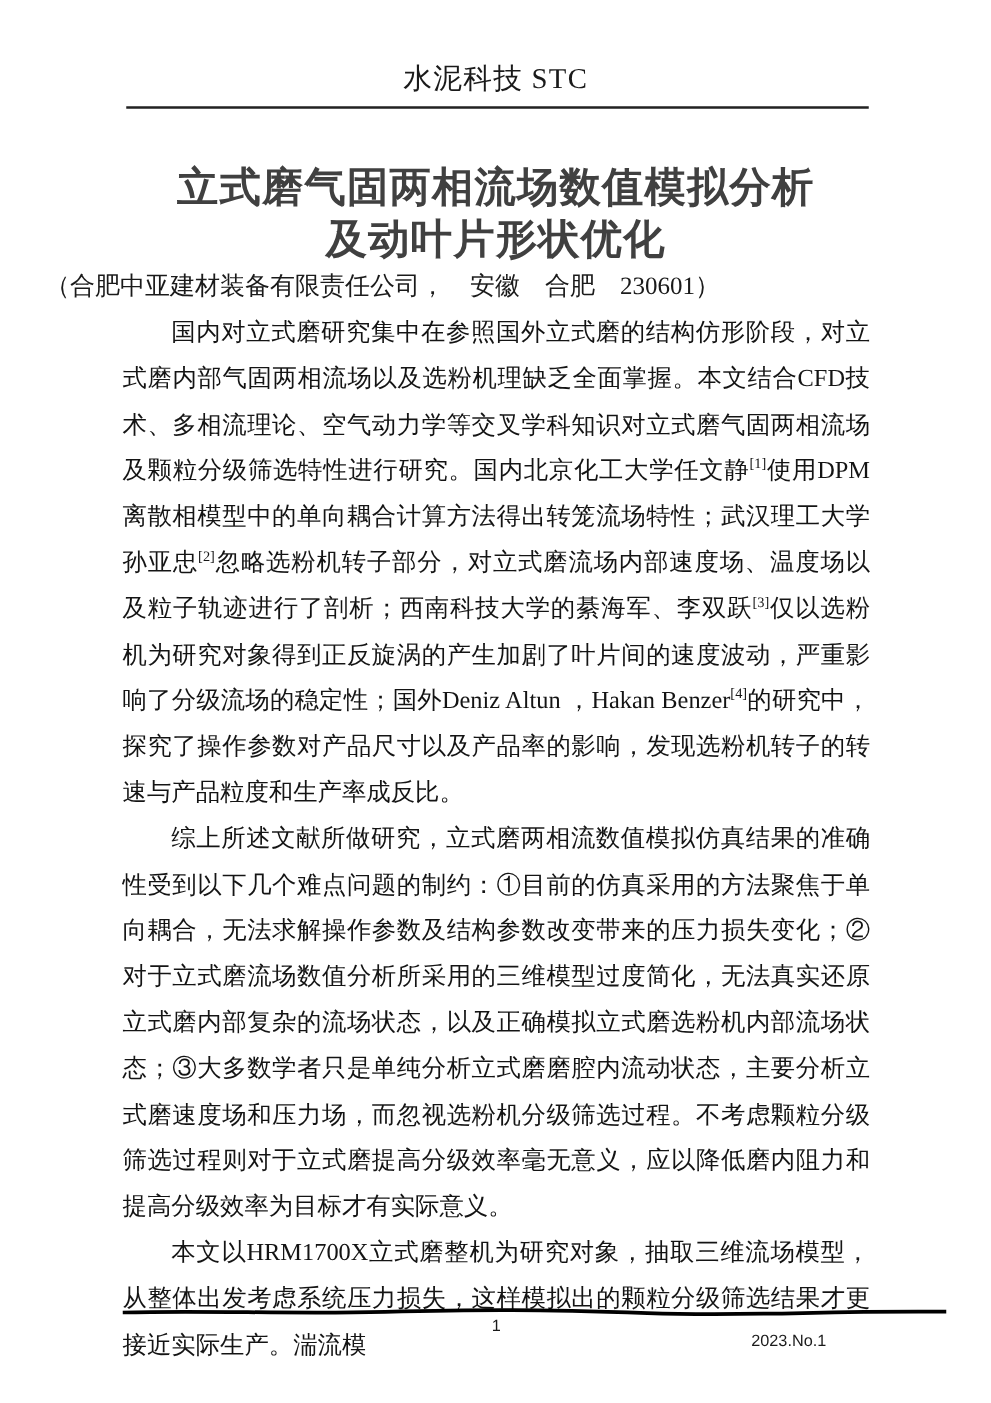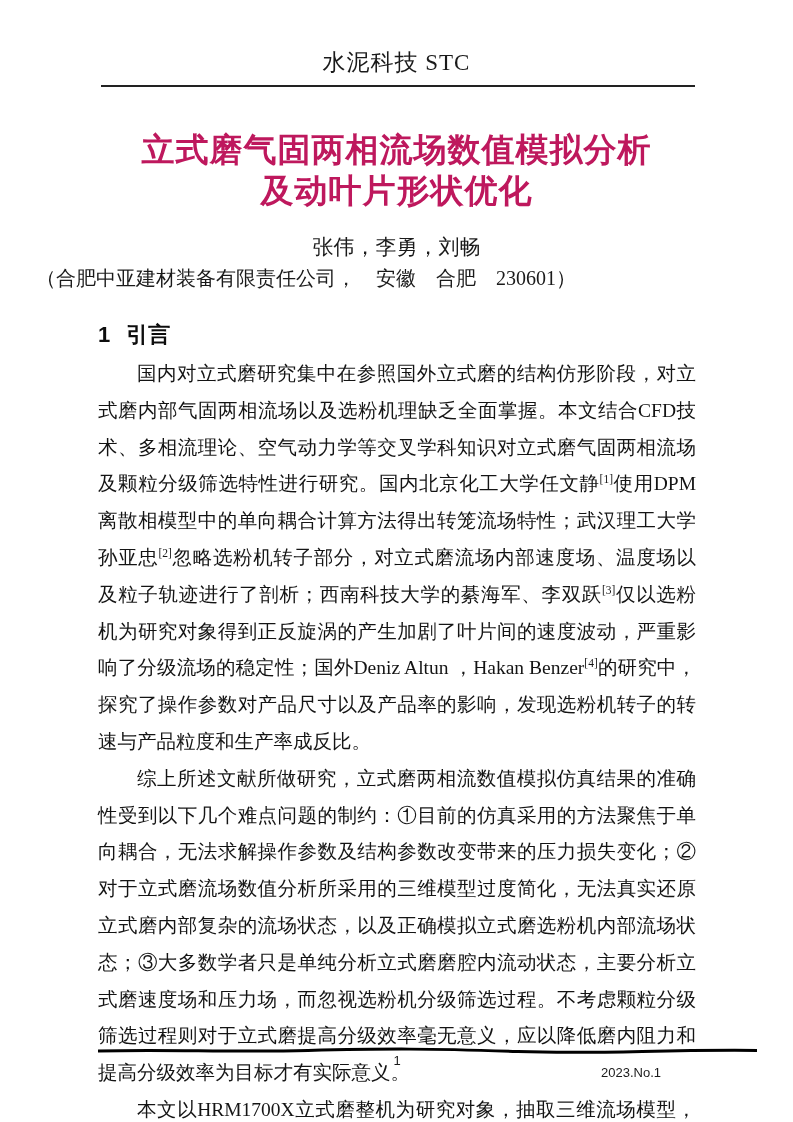--- a/index.html
+++ b/index.html
@@ -26,21 +26,21 @@
     height: 0;
   }
   .paper-title {
     margin: 42px 40px 0 40px;
     text-align: center;
     font-family: "Liberation Sans", sans-serif;
     font-weight: bold;
     font-size: 33px;
     line-height: 41px;
     letter-spacing: 1px;
-    color: #be185d;
+    color: #404040;
   }
   .authors-line {
     margin-top: 22px;
     text-align: center;
     font-size: 21px;
     color: #1a1a1a;
   }
   .affiliation-line {
     margin-top: 4px;
     text-align: left;
@@ -107,27 +107,23 @@
 
   <div class="journal-header">水泥科技 STC</div>
 
   <div class="header-rule"></div>
 
   <div class="paper-title">
     <div>立式磨气固两相流场数值模拟分析</div>
     <div>及动叶片形状优化</div>
   </div>
 
-  <div class="authors-line">张伟，李勇，刘畅</div>
 
   <div class="affiliation-line">（合肥中亚建材装备有限责任公司，　安徽　合肥　230601）</div>
 
-  <div class="section-heading">
-    <span class="section-num">1</span><span>引言</span>
-  </div>
 
   <div class="article-body">
       <p>国内对立式磨研究集中在参照国外立式磨的结构仿形阶段，对立式磨内部气固两相流场以及选粉机理缺乏全面掌握。本文结合CFD技术、多相流理论、空气动力学等交叉学科知识对立式磨气固两相流场及颗粒分级筛选特性进行研究。国内北京化工大学任文静<sup>[1]</sup>使用DPM离散相模型中的单向耦合计算方法得出转笼流场特性；武汉理工大学孙亚忠<sup>[2]</sup>忽略选粉机转子部分，对立式磨流场内部速度场、温度场以及粒子轨迹进行了剖析；西南科技大学的綦海军、李双跃<sup>[3]</sup>仅以选粉机为研究对象得到正反旋涡的产生加剧了叶片间的速度波动，严重影响了分级流场的稳定性；国外Deniz Altun ，Hakan Benzer<sup>[4]</sup>的研究中，探究了操作参数对产品尺寸以及产品率的影响，发现选粉机转子的转速与产品粒度和生产率成反比。</p>
       <p>综上所述文献所做研究，立式磨两相流数值模拟仿真结果的准确性受到以下几个难点问题的制约：①目前的仿真采用的方法聚焦于单向耦合，无法求解操作参数及结构参数改变带来的压力损失变化；②对于立式磨流场数值分析所采用的三维模型过度简化，无法真实还原立式磨内部复杂的流场状态，以及正确模拟立式磨选粉机内部流场状态；③大多数学者只是单纯分析立式磨磨腔内流动状态，主要分析立式磨速度场和压力场，而忽视选粉机分级筛选过程。不考虑颗粒分级筛选过程则对于立式磨提高分级效率毫无意义，应以降低磨内阻力和提高分级效率为目标才有实际意义。</p>
       <p>本文以HRM1700X立式磨整机为研究对象，抽取三维流场模型，从整体出发考虑系统压力损失，这样模拟出的颗粒分级筛选结果才更接近实际生产。湍流模</p>
     </div>
 
   <div class="footer-rule">
     <svg width="670" height="9" viewBox="0 0 670 9" xmlns="http://www.w3.org/2000/svg">
       <path d="M0,5 C 70,3 130,6.5 210,4.5 S 330,2.5 420,5.5 S 560,3 670,4.5" stroke="#000000" stroke-width="3" fill="none"></path>

